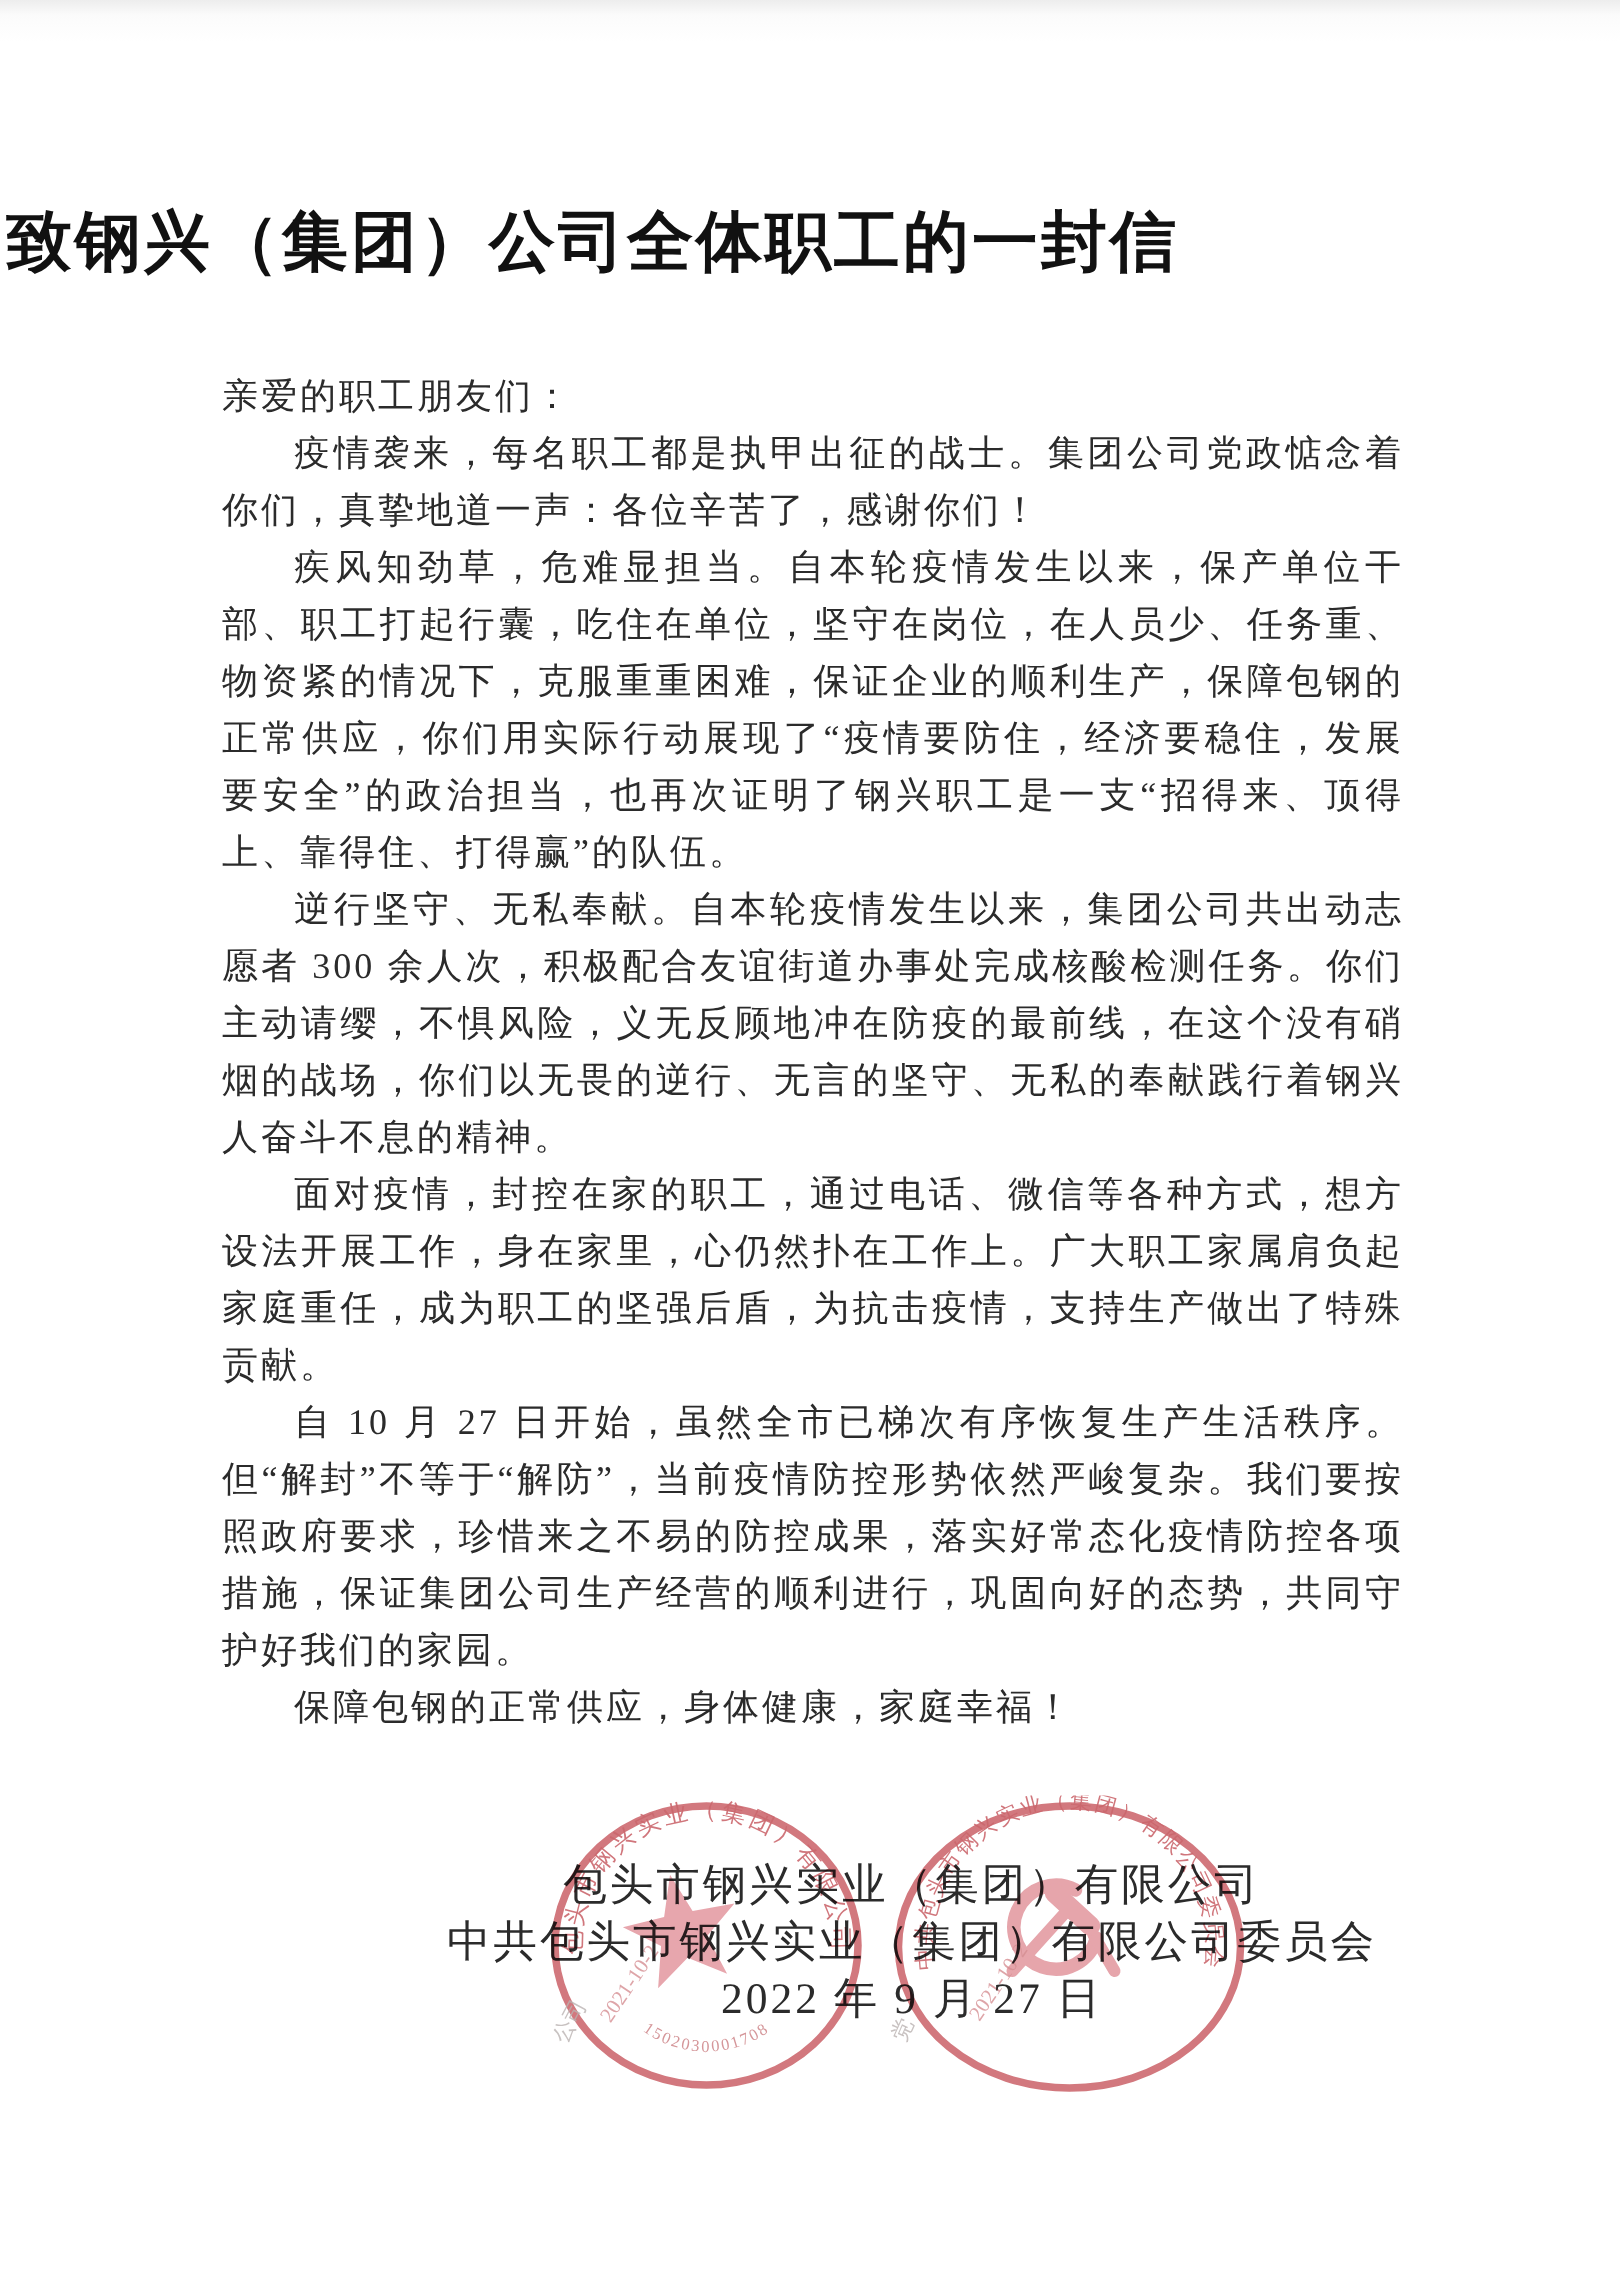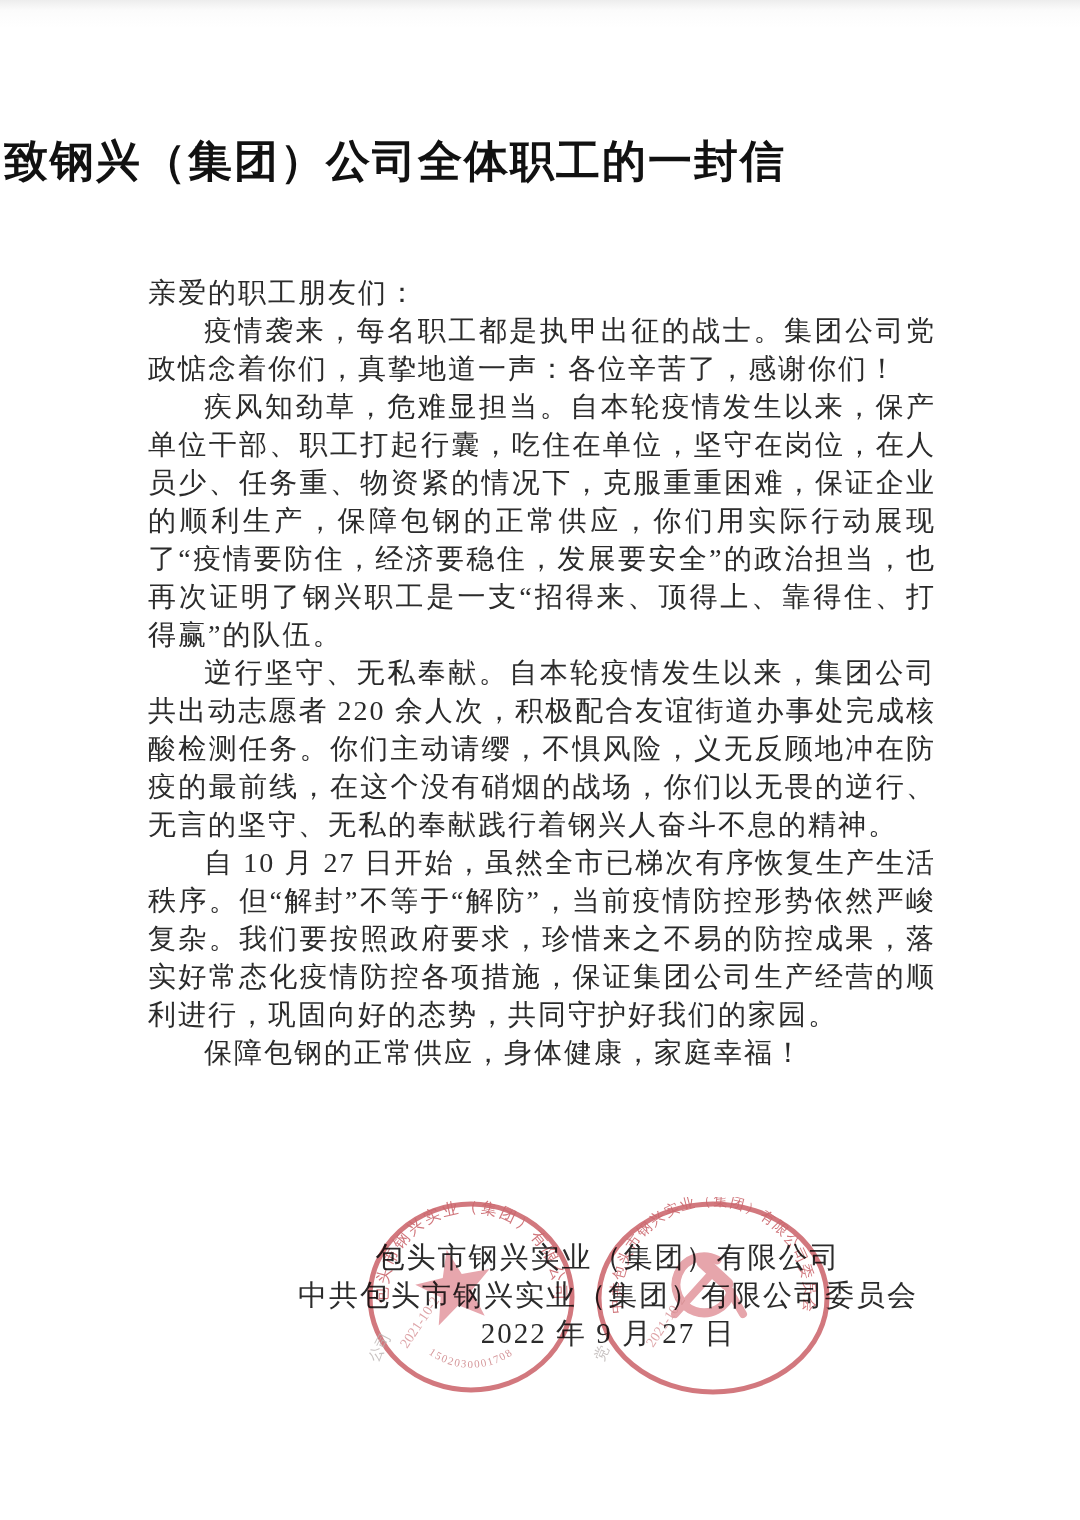--- a/index.html
+++ b/index.html
@@ -14,23 +14,22 @@
   }
   .doc-title{
     position:absolute;top:132px;left:4px;width:100%;
     text-align:left;
     font-family:"Liberation Sans","DejaVu Sans",sans-serif;
     font-weight:700;font-size:44px;letter-spacing:2px;color:#111;
     margin:0;
   }
   .letter-body{
     position:absolute;top:246px;left:148px;width:788px;
-    font-size:28px;line-height:38px;letter-spacing:2px;
+    font-size:24px;line-height:38px;letter-spacing:2px;
     text-align:justify;
-    margin-top:28px;
   }
   .letter-body p{margin:0;}
   .para{text-indent:2em;}
   .signature{
     position:absolute;top:1238px;left:140px;width:936px;
     text-align:center;font-size:29px;line-height:38px;letter-spacing:2px;
     z-index:2;
   }
   .signature div{white-space:nowrap;}
   .stamp{
@@ -45,21 +44,22 @@
 <body>
 
 <div class="page">
 
   <h1 class="doc-title">致钢兴（集团）公司全体职工的一封信</h1>
 
   <div class="letter-body">
     <p>亲爱的职工朋友们：</p>
     <p class="para">疫情袭来，每名职工都是执甲出征的战士。集团公司党政惦念着你们，真挚地道一声：各位辛苦了，感谢你们！</p>
     <p class="para">疾风知劲草，危难显担当。自本轮疫情发生以来，保产单位干部、职工打起行囊，吃住在单位，坚守在岗位，在人员少、任务重、物资紧的情况下，克服重重困难，保证企业的顺利生产，保障包钢的正常供应，你们用实际行动展现了“疫情要防住，经济要稳住，发展要安全”的政治担当，也再次证明了钢兴职工是一支“招得来、顶得上、靠得住、打得赢”的队伍。</p>
-    <p class="para">逆行坚守、无私奉献。自本轮疫情发生以来，集团公司共出动志愿者 220 余人次，积极配合友谊街道办事处完成核酸检测任务。你们主动请缨，不惧风险，义无反顾地冲在防疫的最前线，在这个没有硝烟的战场，你们以无畏的逆行、无言的坚守、无私的奉献践行着钢兴人奋斗不息的精神。</p>
+    <p class="para">逆行坚守、无私奉献。自本轮疫情发生以来，集团公司共出动志愿者 300 余人次，积极配合友谊街道办事处完成核酸检测任务。你们主动请缨，不惧风险，义无反顾地冲在防疫的最前线，在这个没有硝烟的战场，你们以无畏的逆行、无言的坚守、无私的奉献践行着钢兴人奋斗不息的精神。</p>
+    <p class="para">面对疫情，封控在家的职工，通过电话、微信等各种方式，想方设法开展工作，身在家里，心仍然扑在工作上。广大职工家属肩负起家庭重任，成为职工的坚强后盾，为抗击疫情，支持生产做出了特殊贡献。</p>
     <p class="para">自 10 月 27 日开始，虽然全市已梯次有序恢复生产生活秩序。但“解封”不等于“解防”，当前疫情防控形势依然严峻复杂。我们要按照政府要求，珍惜来之不易的防控成果，落实好常态化疫情防控各项措施，保证集团公司生产经营的顺利进行，巩固向好的态势，共同守护好我们的家园。</p>
     <p class="para">保障包钢的正常供应，身体健康，家庭幸福！</p>
   </div>
 
   <div class="signature">
     <div>包头市钢兴实业（集团）有限公司</div>
     <div>中共包头市钢兴实业（集团）有限公司委员会</div>
     <div>2022 年 9 月 27 日</div>
   </div>
 

